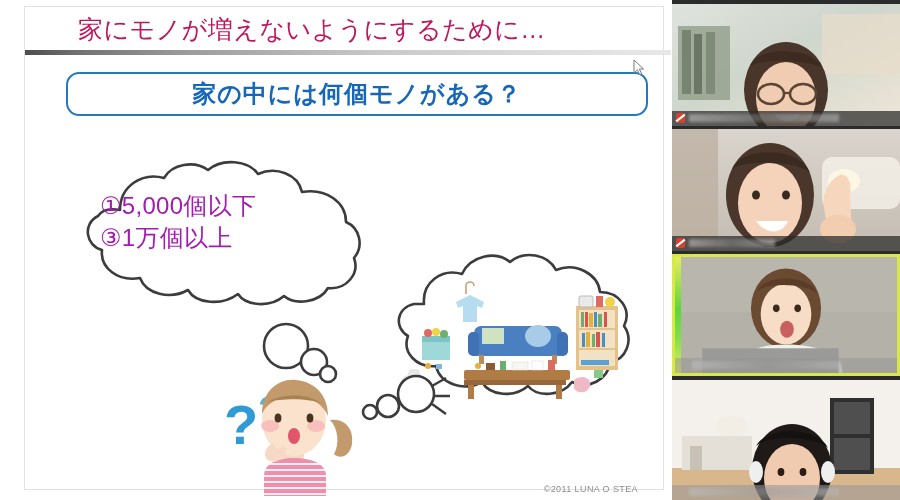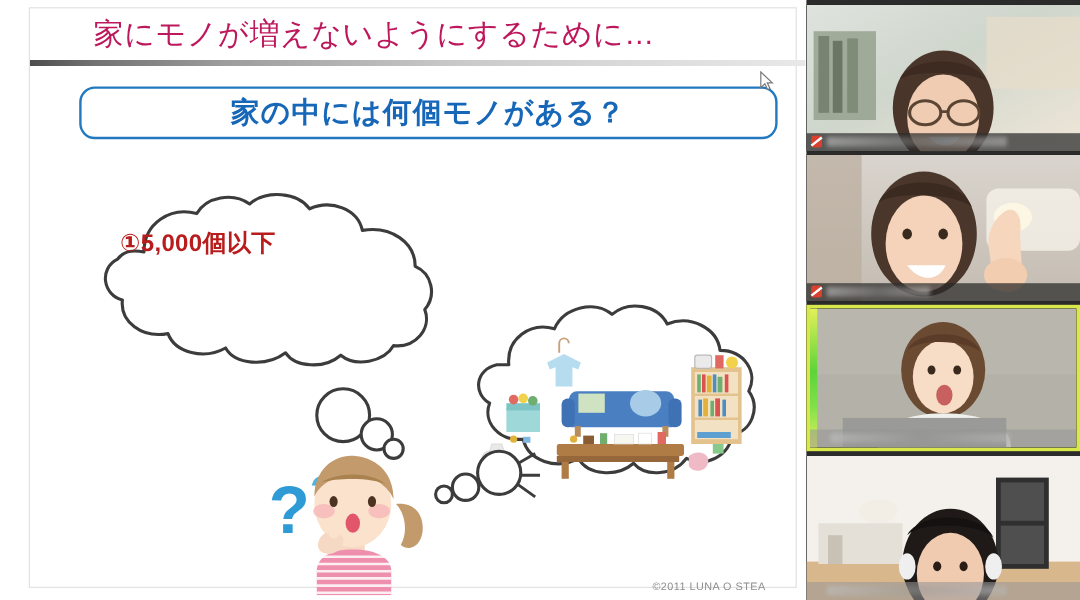--- a/index.html
+++ b/index.html
@@ -35,21 +35,21 @@
     position:absolute;left:0;top:0;width:100%;height:100%;
     display:flex;align-items:center;justify-content:center;
     font-size:24px;font-weight:bold;color:#1767b8;letter-spacing:1px;white-space:nowrap;
   }
 
   
   .cloud-left{position:absolute;left:58px;top:158px;width:330px;height:165px;}
   .cloud-left svg{position:absolute;left:0;top:0;}
   .answers{
     position:absolute;left:42px;top:32px;width:250px;
-    font-size:20px;font-weight:bold;color:#b91c1c;line-height:1.32;letter-spacing:.3px;
+    font-size:24px;font-weight:normal;color:#a21caf;line-height:1.32;letter-spacing:.3px;
   }
   .answers div{white-space:nowrap;}
 
   
   .cloud-right{position:absolute;left:378px;top:248px;width:258px;height:170px;}
   .cloud-right svg{position:absolute;left:0;top:0;}
 
   
   .person{position:absolute;left:212px;top:368px;width:160px;height:128px;}
   .qmarks{position:absolute;left:222px;top:382px;width:90px;height:90px;}
@@ -112,20 +112,21 @@
     <div class="cloud-left">
       <svg width="330" height="165" viewBox="0 0 330 165">
         <path d="M62 52 C62 28 84 14 106 20 C114 6 136 2 150 12 C164 0 190 2 200 16
                  C218 8 240 16 244 34 C268 30 288 44 288 64 C302 70 306 88 296 100
                  C302 116 288 132 270 130 C262 144 238 148 226 138 C212 150 188 148 180 136
                  C164 148 138 146 130 132 C112 142 88 136 82 120 C60 124 42 110 44 92
                  C28 88 24 66 40 58 C44 52 52 50 62 52 Z" fill="#ffffff" stroke="#3c3c3c" stroke-width="2.6" stroke-linejoin="round"></path>
       </svg>
       <div class="answers">
         <div>①5,000個以下</div>
+        <div>③1万個以上</div>
       </div>
     </div>
 
     <svg style="position:absolute;left:252px;top:318px;width:130px;height:70px;">
       <circle cx="34" cy="28" r="22" fill="#fff" stroke="#3c3c3c" stroke-width="2.6"></circle>
       <circle cx="62" cy="44" r="13" fill="#fff" stroke="#3c3c3c" stroke-width="2.6"></circle>
       <circle cx="76" cy="56" r="8" fill="#fff" stroke="#3c3c3c" stroke-width="2.6"></circle>
     </svg>
 
     <div class="cloud-right">

